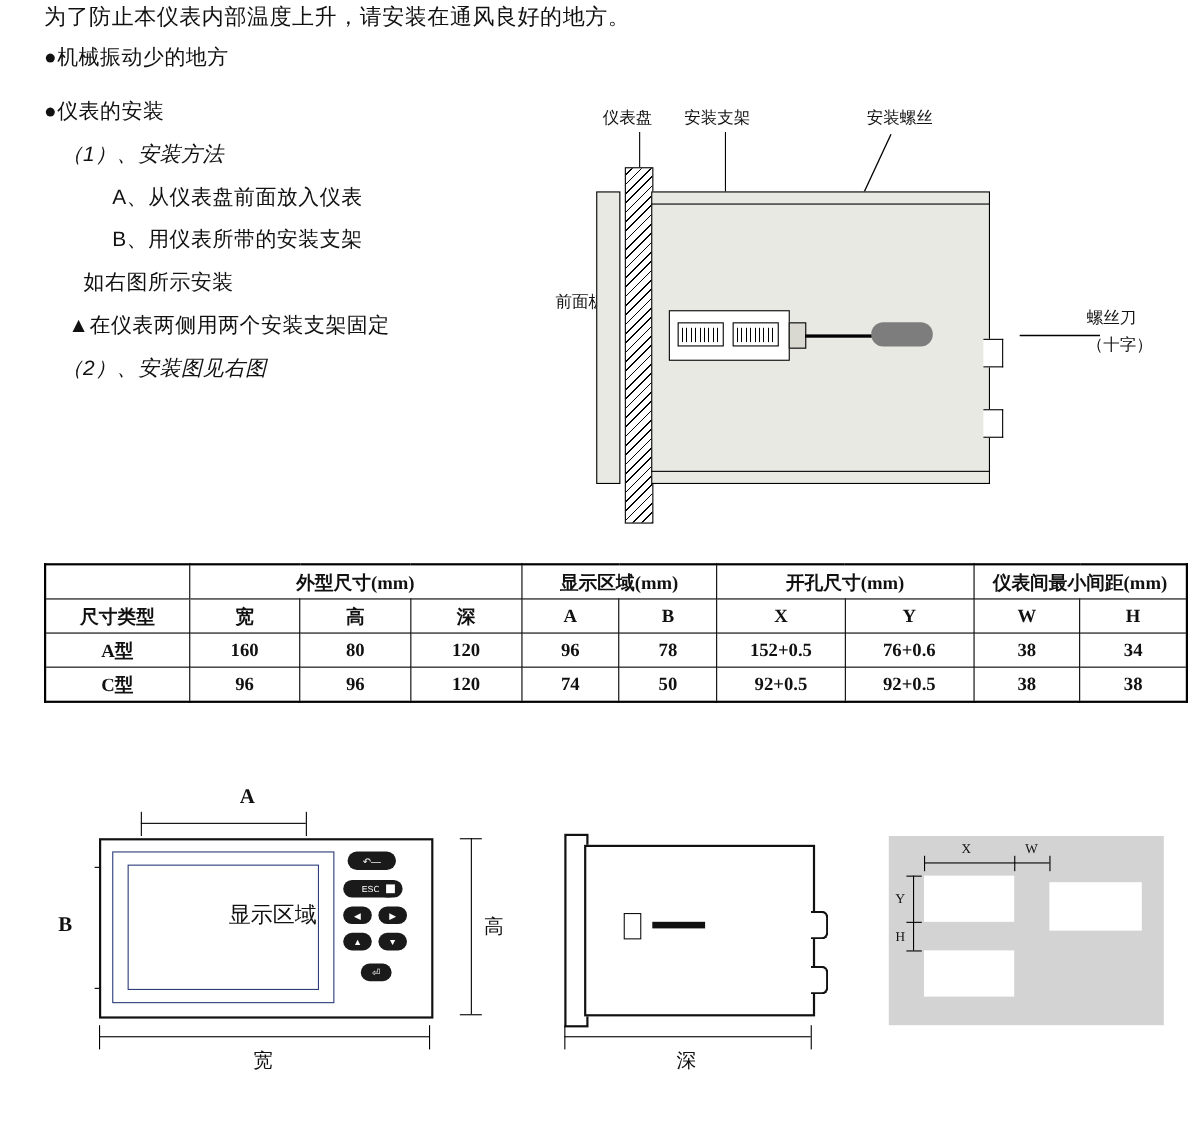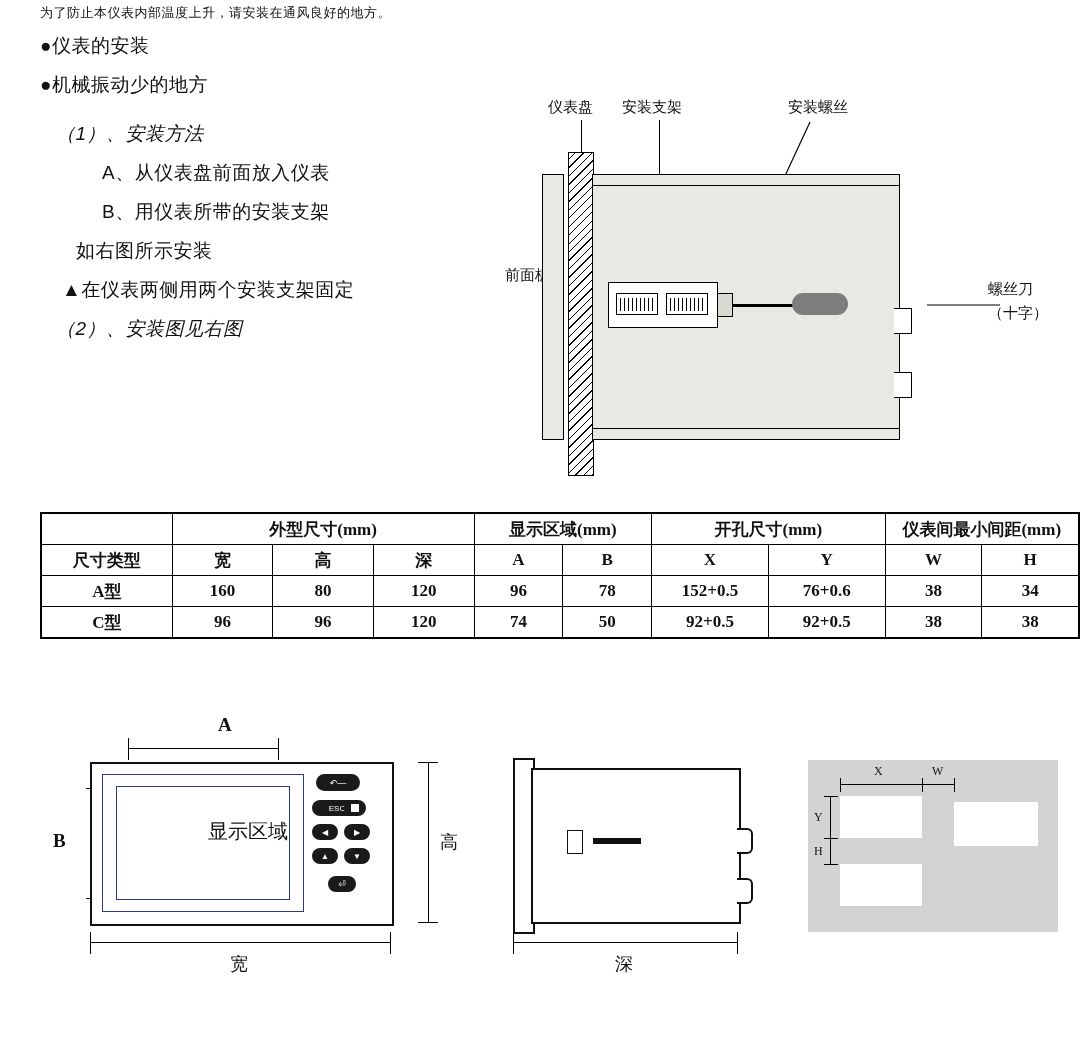--- a/index.html
+++ b/index.html
@@ -23,21 +23,21 @@
     top: 6px;
     width: 520px;
   }
   .line {
     font-size: 19px;
     line-height: 1.0;
     margin-bottom: 20px;
     white-space: nowrap;
     letter-spacing: 0.5px;
   }
-  .line.l1 { font-size: 13px; margin-bottom: 17px; }
+  .line.l1 { font-size: 20px; margin-bottom: 17px; }
   .line.l2 { margin-bottom: 30px; }
   .line.l3 { margin-bottom: 20px; }
   .indent1 { padding-left: 16px; font-style: italic; }
   .indent2 { padding-left: 62px; }
   .indent3 { padding-left: 36px; }
   .indent4 { padding-left: 22px; }
 
   
   .diagram-top {
     position: absolute;
@@ -155,22 +155,22 @@
   .white-box {
     position: absolute;
     background: #ffffff;
   }
 </style>
 </head>
 <body>
 
 <div class="text-block">
   <div class="line l1">为了防止本仪表内部温度上升，请安装在通风良好的地方。</div>
+  <div class="line l2">●机械振动少的地方</div>
   <div class="line l3">●仪表的安装</div>
-  <div class="line l2">●机械振动少的地方</div>
   <div class="line indent1">（1）、安装方法</div>
   <div class="line indent2">A、从仪表盘前面放入仪表</div>
   <div class="line indent2">B、用仪表所带的安装支架</div>
   <div class="line indent3">如右图所示安装</div>
   <div class="line indent4">▲在仪表两侧用两个安装支架固定</div>
   <div class="line indent1">（2）、安装图见右图</div>
 </div>
 
 <div class="diagram-top">
 

